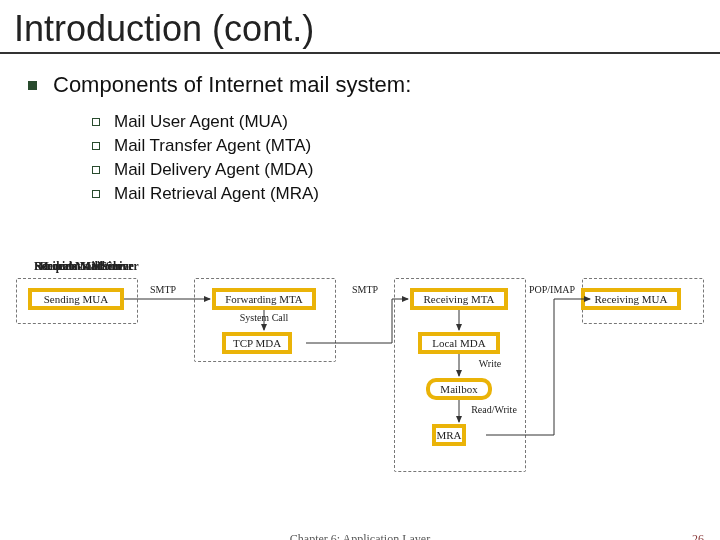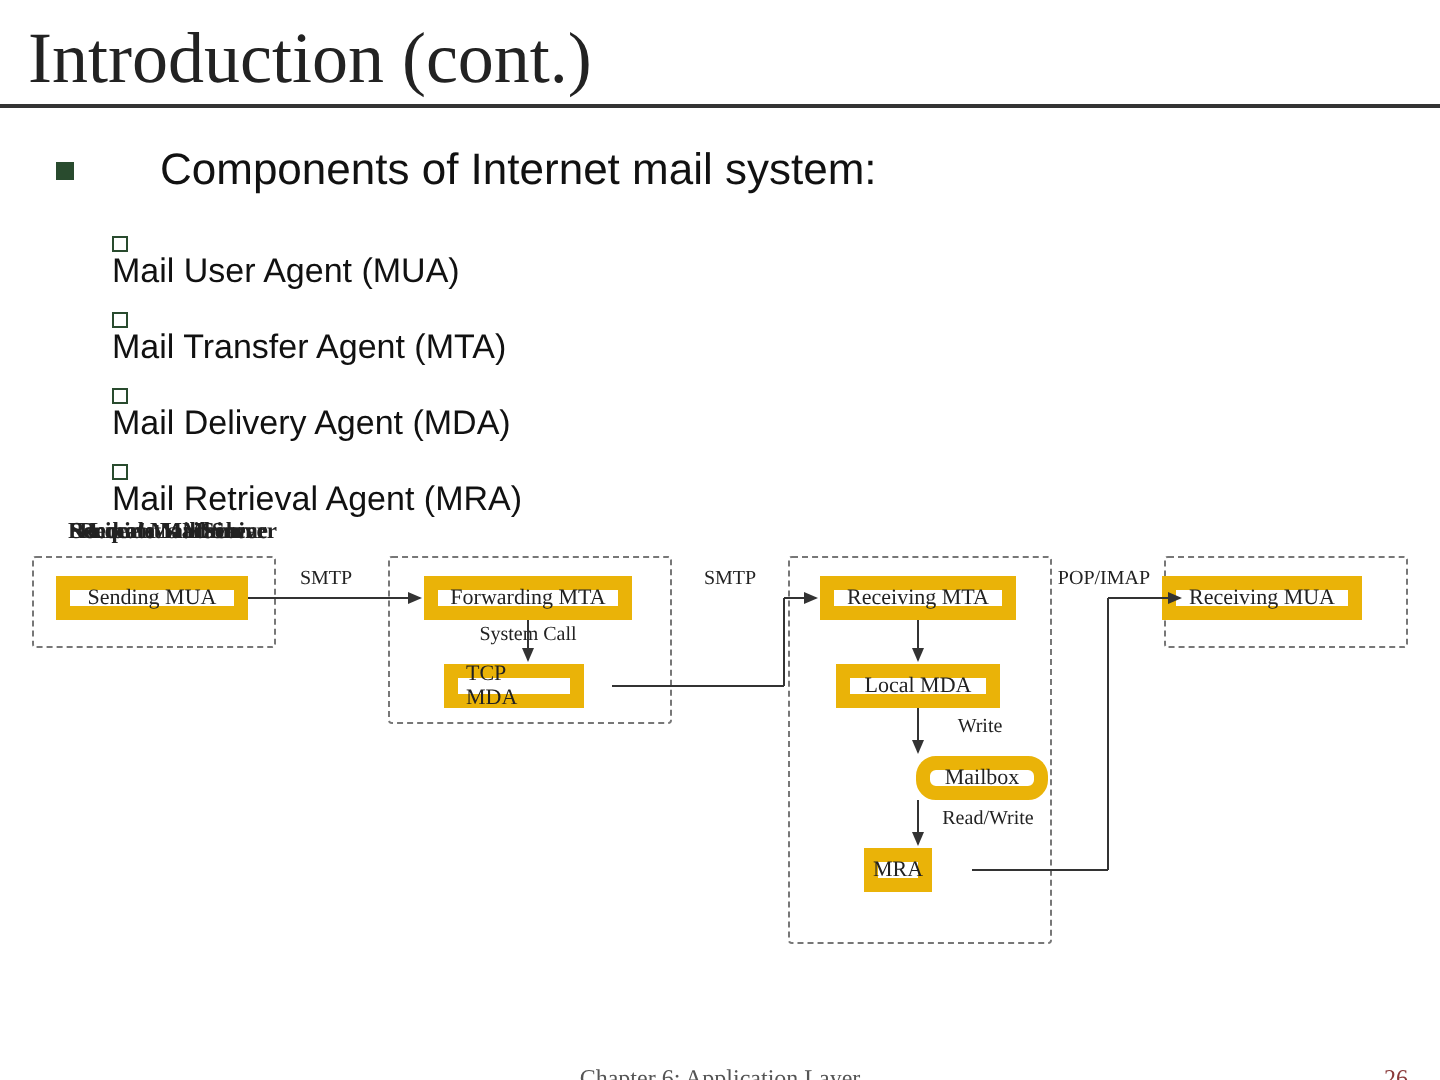--- a/index.html
+++ b/index.html
@@ -12,57 +12,55 @@
     position: relative;
     box-sizing: border-box;
     overflow: hidden;
   }
   .slide {
     width: 720px;
     height: 540px;
     position: relative;
   }
   .title {
-    font-family: Liberation Serif, serif;
+    font-family: Liberation Sans, sans-serif;
     font-size: 36px;
     color: #222;
     padding: 8px 12px 2px 14px;
   }
   .title-rule {
     border: none;
     border-top: 2px solid #333;
     margin: 0 0 18px 0;
   }
   .body {
     font-family: Arial, Helvetica, sans-serif;
     color: #111;
   }
   .lvl1 {
     display: flex;
     align-items: flex-start;
     font-size: 22px;
     padding-left: 28px;
     margin-bottom: 14px;
-    gap: 27px;
   }
   .bullet-sq {
     width: 9px;
     height: 9px;
     background: #294b2e;
     margin-top: 9px;
     margin-right: 16px;
     flex: 0 0 auto;
   }
   .lvl2 {
     display: flex;
     align-items: flex-start;
     font-size: 17px;
-    padding-left: 56px;
+    padding-left: 92px;
     margin-bottom: 4px;
-    flex-direction: column;
   }
   .bullet-box {
     width: 8px;
     height: 8px;
     border: 1px solid #294b2e;
     margin-top: 6px;
     margin-right: 14px;
     flex: 0 0 auto;
     box-sizing: border-box;
   }
@@ -82,32 +80,32 @@
     font-size: 11.5px;
     font-weight: bold;
   }
   .dash-col {
     position: absolute;
     border: 1px dashed #777;
     border-radius: 2px;
   }
   .node {
     position: absolute;
-    border: 7px solid #eab308;
+    border: 4px solid #eab308;
     background: #fff;
+    text-align: center;
     font-size: 11px;
     display: flex;
     align-items: center;
     justify-content: center;
     padding: 0 4px;
     box-sizing: border-box;
   }
   .round {
     border-radius: 10px;
-    margin-left: 32px;
   }
   .edge-label {
     position: absolute;
     font-size: 10px;
     text-align: center;
     color: #222;
   }
   svg.arrows {
     position: absolute;
     left: 0;

